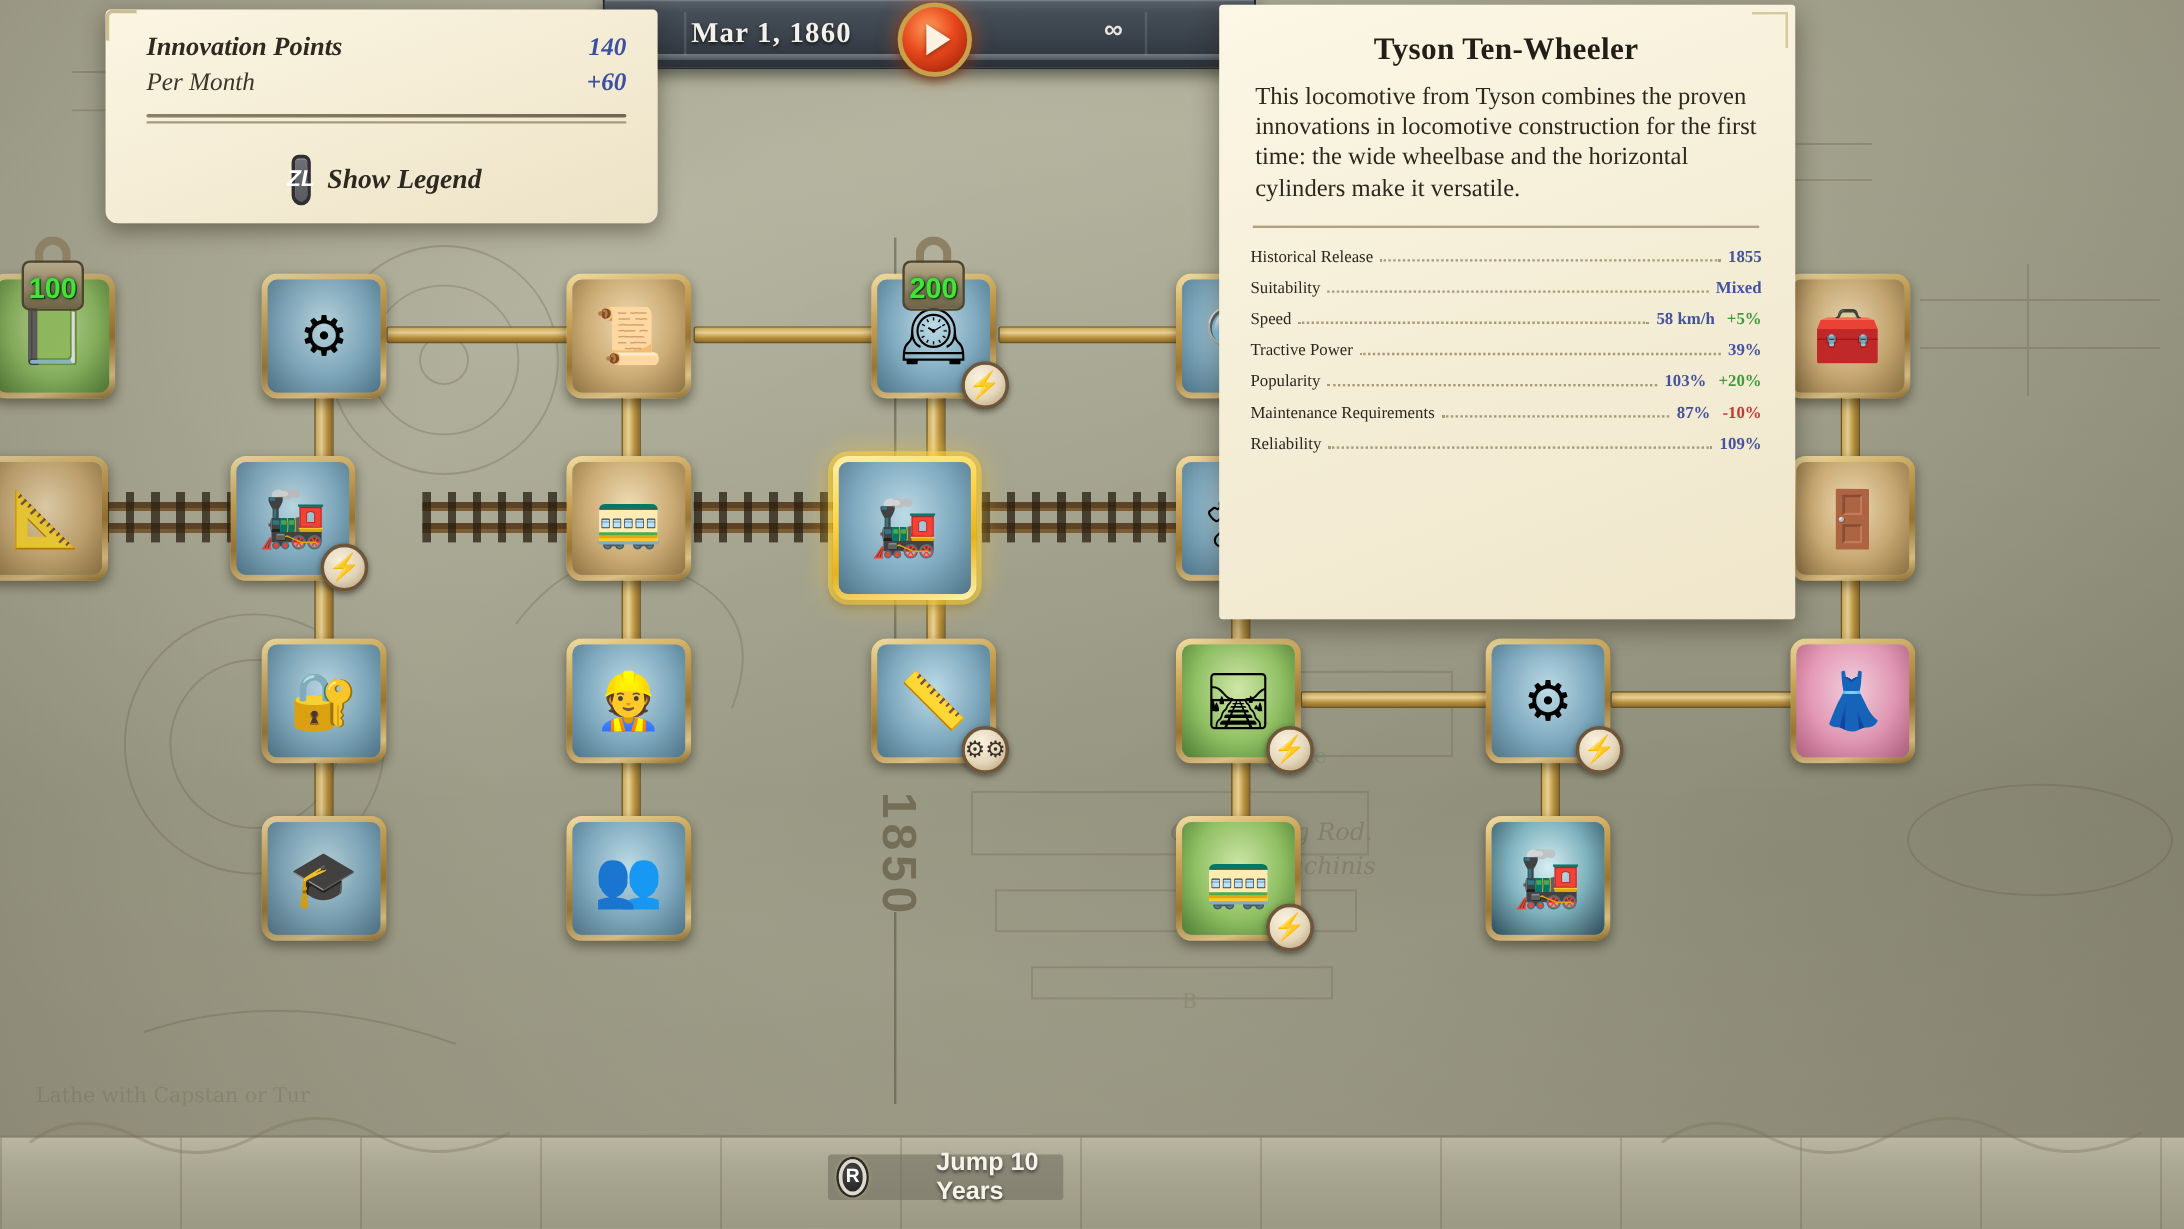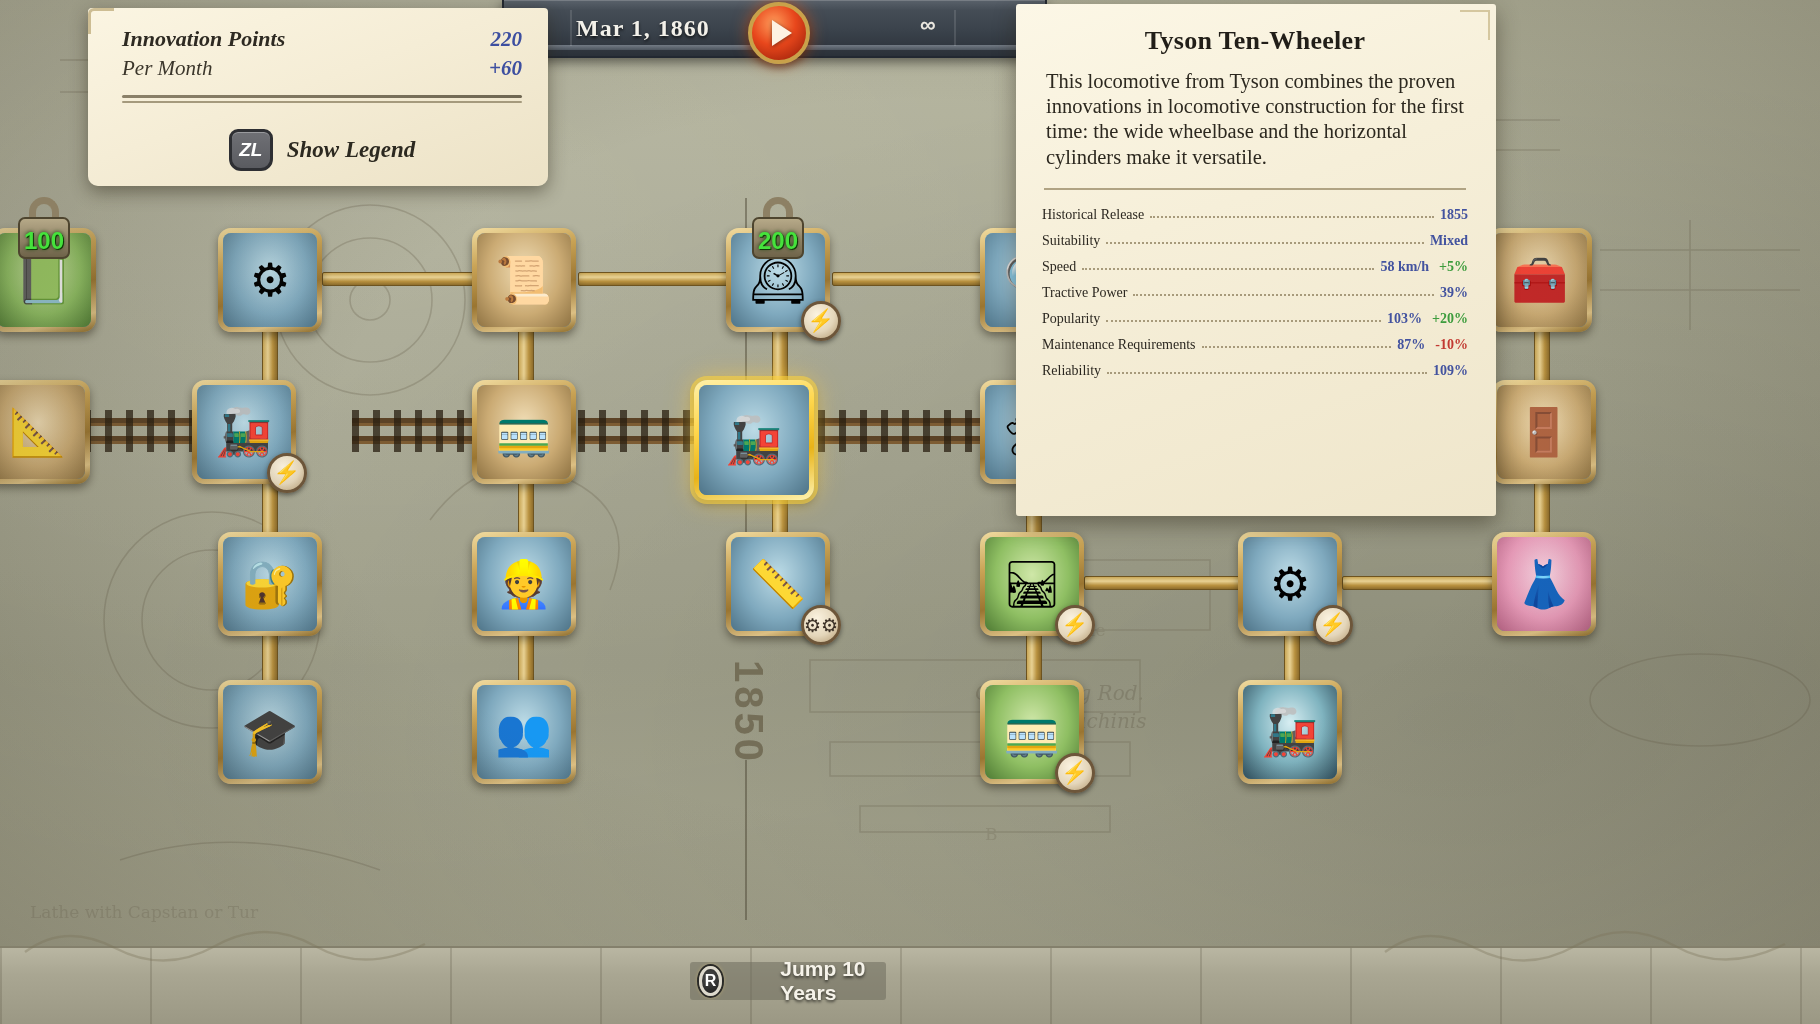--- a/index.html
+++ b/index.html
@@ -178,21 +178,21 @@
   .ip-label{ font-size:22px; font-weight:bold; color:#2e2a22; }
   .ip-label.sub{ font-weight:normal; font-size:21px; color:#3b362b; }
   .ip-val{ font-size:21px; font-weight:bold; color:#3d4fa0; font-family:"Liberation Serif",serif; }
   .ip-rule{ height:3px; margin:14px 0 0; background:linear-gradient(90deg,#8b8169,#6f6752); border-radius:2px; }
   .ip-rule.thin{ height:2px; margin-top:3px; background:#a59a7d; }
   .legend-btn{
     display:flex; align-items:center; gap:14px; justify-content:center;
     margin-top:26px; cursor:pointer;
   }
   .zl{
-    width:44px; height:42px; border-radius:9px 9px 12px 12px;
+    width:16px; height:42px; border-radius:9px 9px 12px 12px;
     background:linear-gradient(180deg,#6f7075 0%, #5a5b60 100%);
     border:3px solid #2e2f33;
     display:flex; align-items:center; justify-content:center;
     color:#fff; font-family:"Liberation Sans",sans-serif; font-weight:bold; font-size:19px;
     box-shadow:inset 0 1px 0 rgba(255,255,255,.3);
   }
   .legend-txt{ font-size:23px; font-weight:bold; color:#2c2920; }
 
   
   #info{
@@ -408,21 +408,21 @@
     <div class="play-gem">
       <div class="tri"></div>
     </div>
     <div class="speed-inf">∞</div>
   </div>
 
   <div id="ip-panel">
     <div class="corner"></div>
     <div class="ip-row">
       <span class="ip-label">Innovation Points</span>
-      <span class="ip-val">220</span>
+      <span class="ip-val">140</span>
     </div>
     <div class="ip-row" style="margin-top:4px;">
       <span class="ip-label sub">Per Month</span>
       <span class="ip-val">+60</span>
     </div>
     <div class="ip-rule"></div>
     <div class="ip-rule thin"></div>
     <div class="legend-btn">
       <span class="zl">ZL</span>
       <span class="legend-txt">Show Legend</span>

